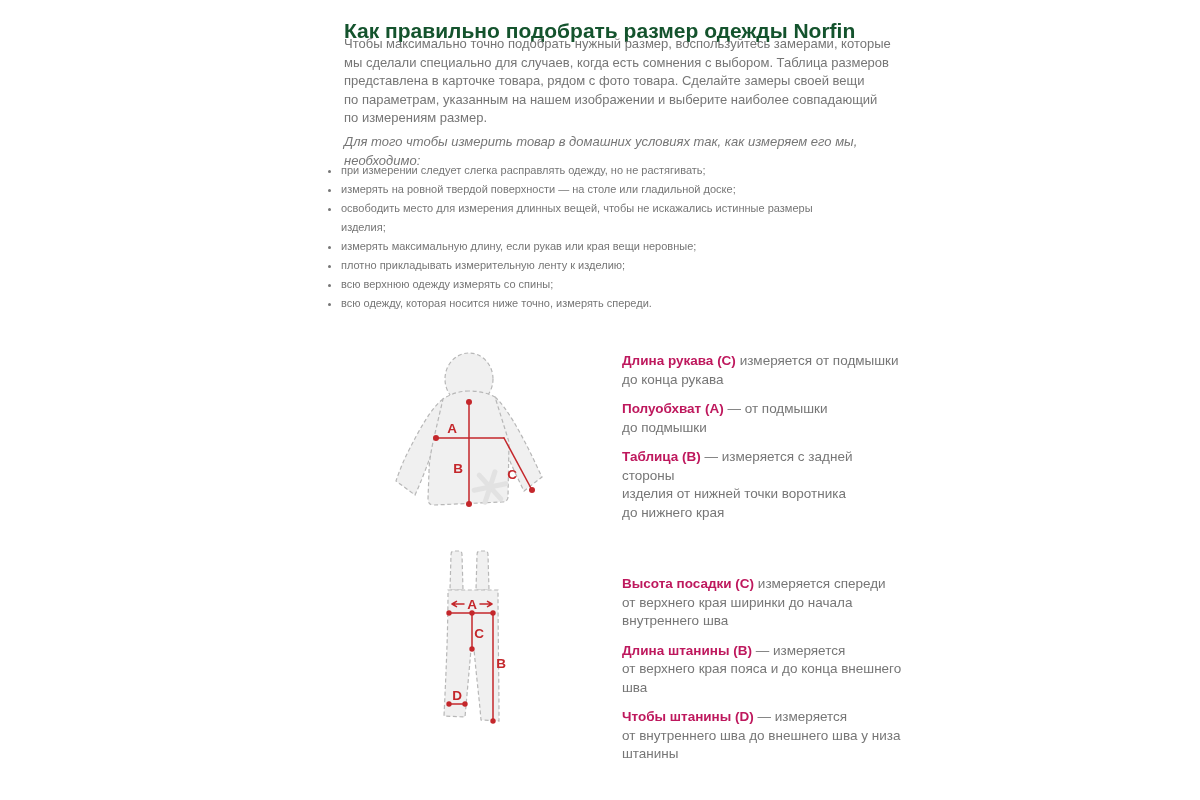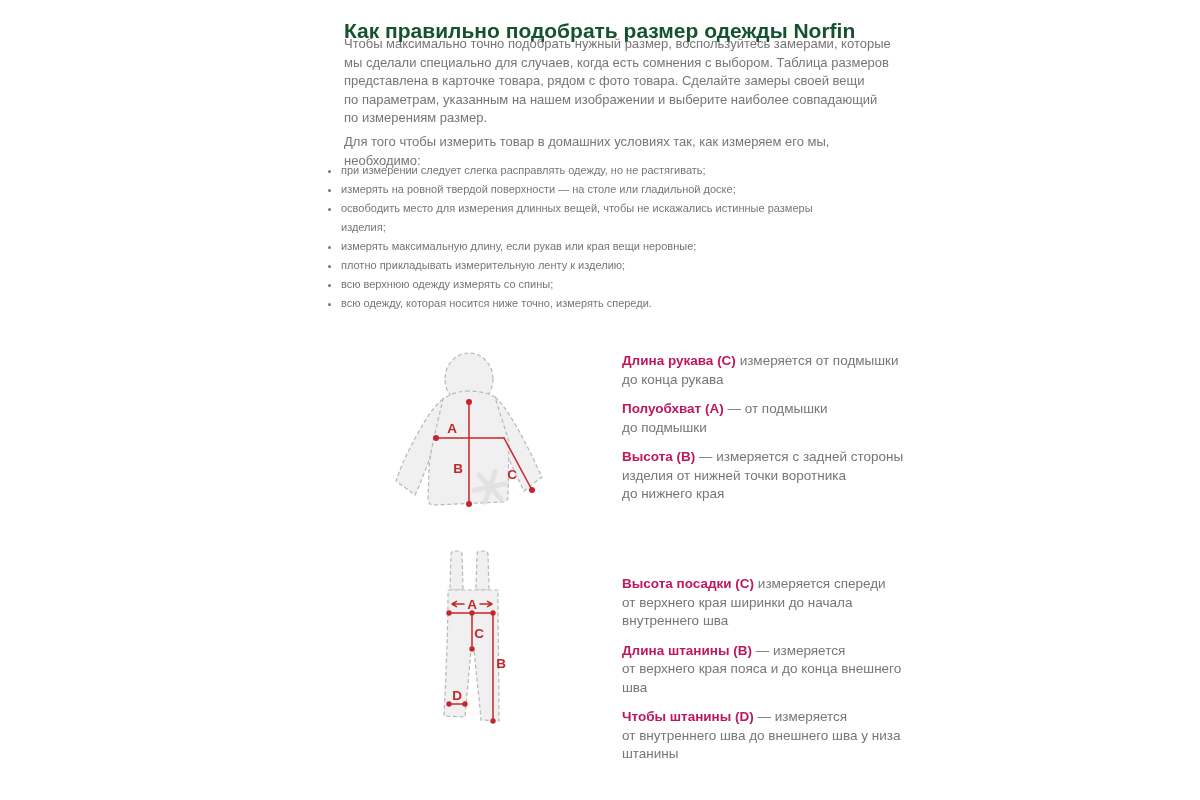--- a/index.html
+++ b/index.html
@@ -9,21 +9,21 @@
   }
   .title{
     position:absolute;left:344px;top:16px;margin:0;width:640px;
     font-size:21px;line-height:30px;font-weight:700;color:#14532d;
   }
   .para{
     position:absolute;margin:0;width:560px;
     font-size:13px;line-height:18.5px;white-space:pre-line;
   }
   #p1{left:344px;top:35px;}
-  #p2{left:344px;top:133px;}
+  #p2{left:344px;top:133px;font-style:italic;}
   .rules{
     position:absolute;left:325px;top:161px;margin:0;padding:0 0 0 16px;width:560px;
     font-size:11px;line-height:19px;list-style:disc outside;
   }
   .rules li{margin:0;padding:0;white-space:pre-line;}
   .fig{position:absolute;}
   #jacket-fig{left:383px;top:342px;}
   #pants-fig{left:435px;top:548px;}
   .defs{position:absolute;width:285px;font-size:13.5px;line-height:18.5px;}
   #jacket-defs{left:622px;top:352px;}
@@ -83,21 +83,21 @@
     <text class="redlabel" x="69" y="91">A</text>
     <text class="redlabel" x="75" y="131">B</text>
     <text class="redlabel" x="129" y="137">C</text>
   </svg>
 
   <div class="defs" id="jacket-defs">
     <p><span class="term">Длина рукава (C)</span><span class="desc"> измеряется от подмышки
 до конца рукава</span></p>
     <p><span class="term">Полуобхват (A)</span><span class="desc"> — от подмышки
 до подмышки</span></p>
-    <p><span class="term">Высота (B)</span><span class="desc"> — измеряется с задней стороны
+    <p><span class="term">Таблица (B)</span><span class="desc"> — измеряется с задней стороны
 изделия от нижней точки воротника
 до нижнего края</span></p>
   </div>
 
   <svg class="fig" id="pants-fig" width="80" height="185" viewBox="0 0 80 185">
     <path class="outline" d="M16,7 C16,4 17,3 19,3 L24,3 C26,3 27,4 27,7 L28,42 L15,42 Z"></path>
     <path class="outline" d="M42,7 C42,4 43,3 45,3 L50,3 C52,3 53,4 53,7 L54,42 L41,42 Z"></path>
     <path class="outline" d="M13,42 L63,42 C63,85 64,130 64,173 L46,172 C44,148 41,125 39,101 L36,101 C34,125 32,146 30,169 L9,168 C11,125 13,85 13,42 Z"></path>
     <path class="redline" d="M29,56 L17,56 M17,56 l4.5,-2.6 M17,56 l4.5,2.6"></path>
     <path class="redline" d="M45,56 L57,56 M57,56 l-4.5,-2.6 M57,56 l-4.5,2.6"></path>

